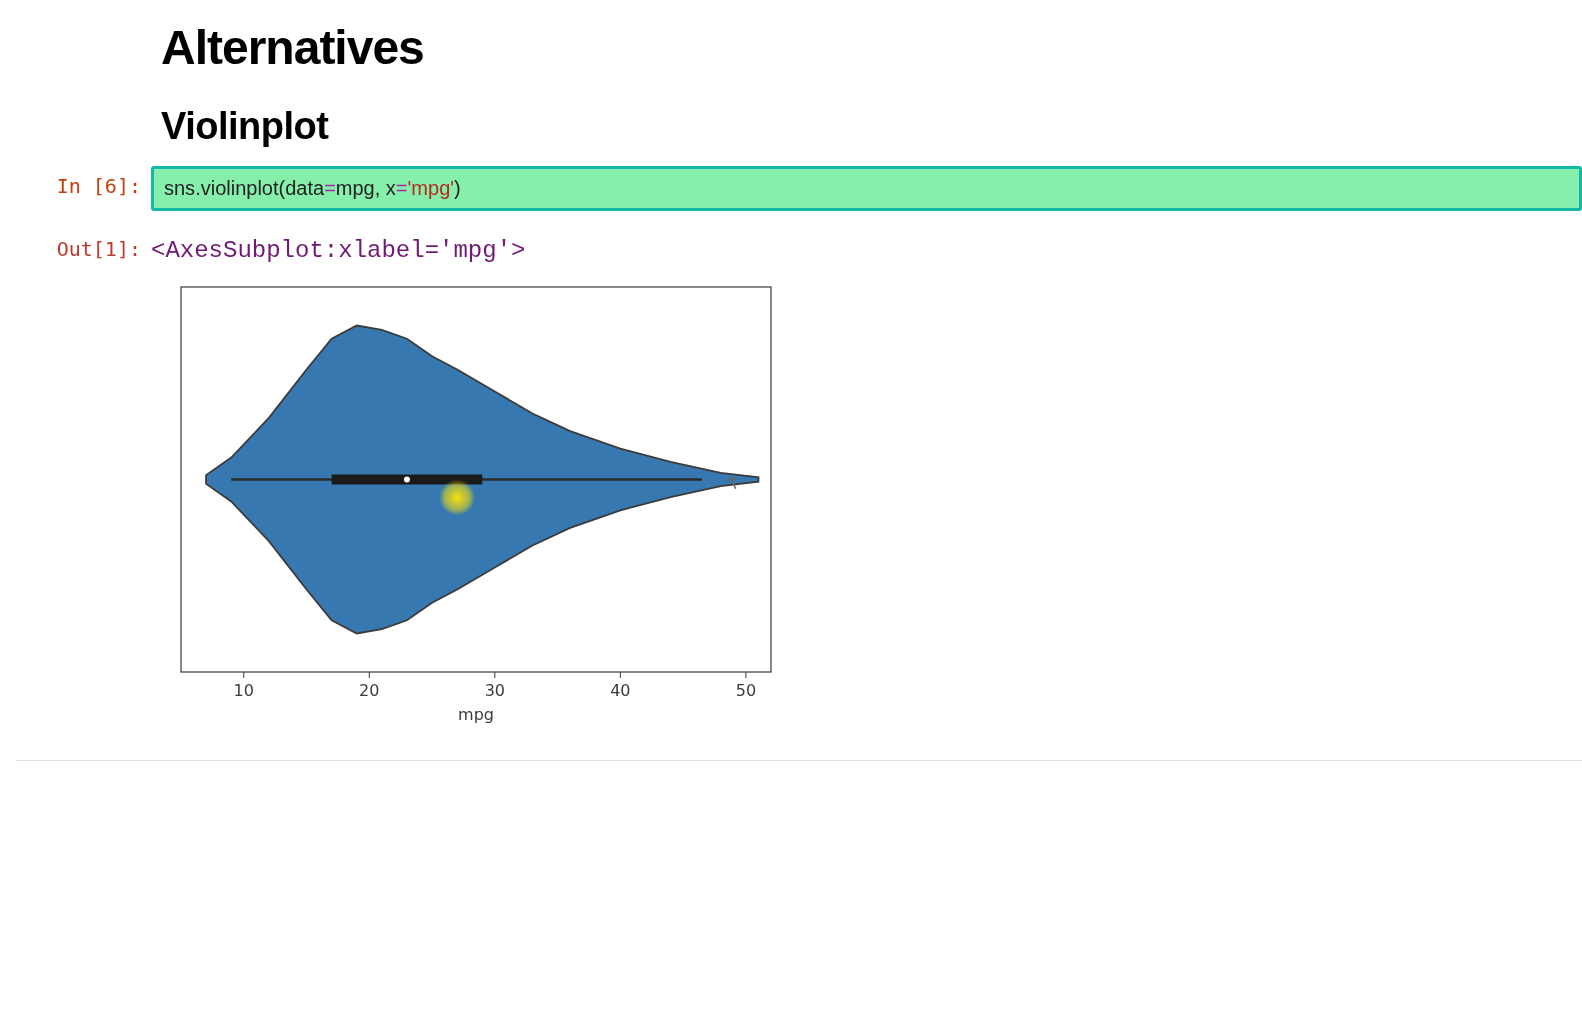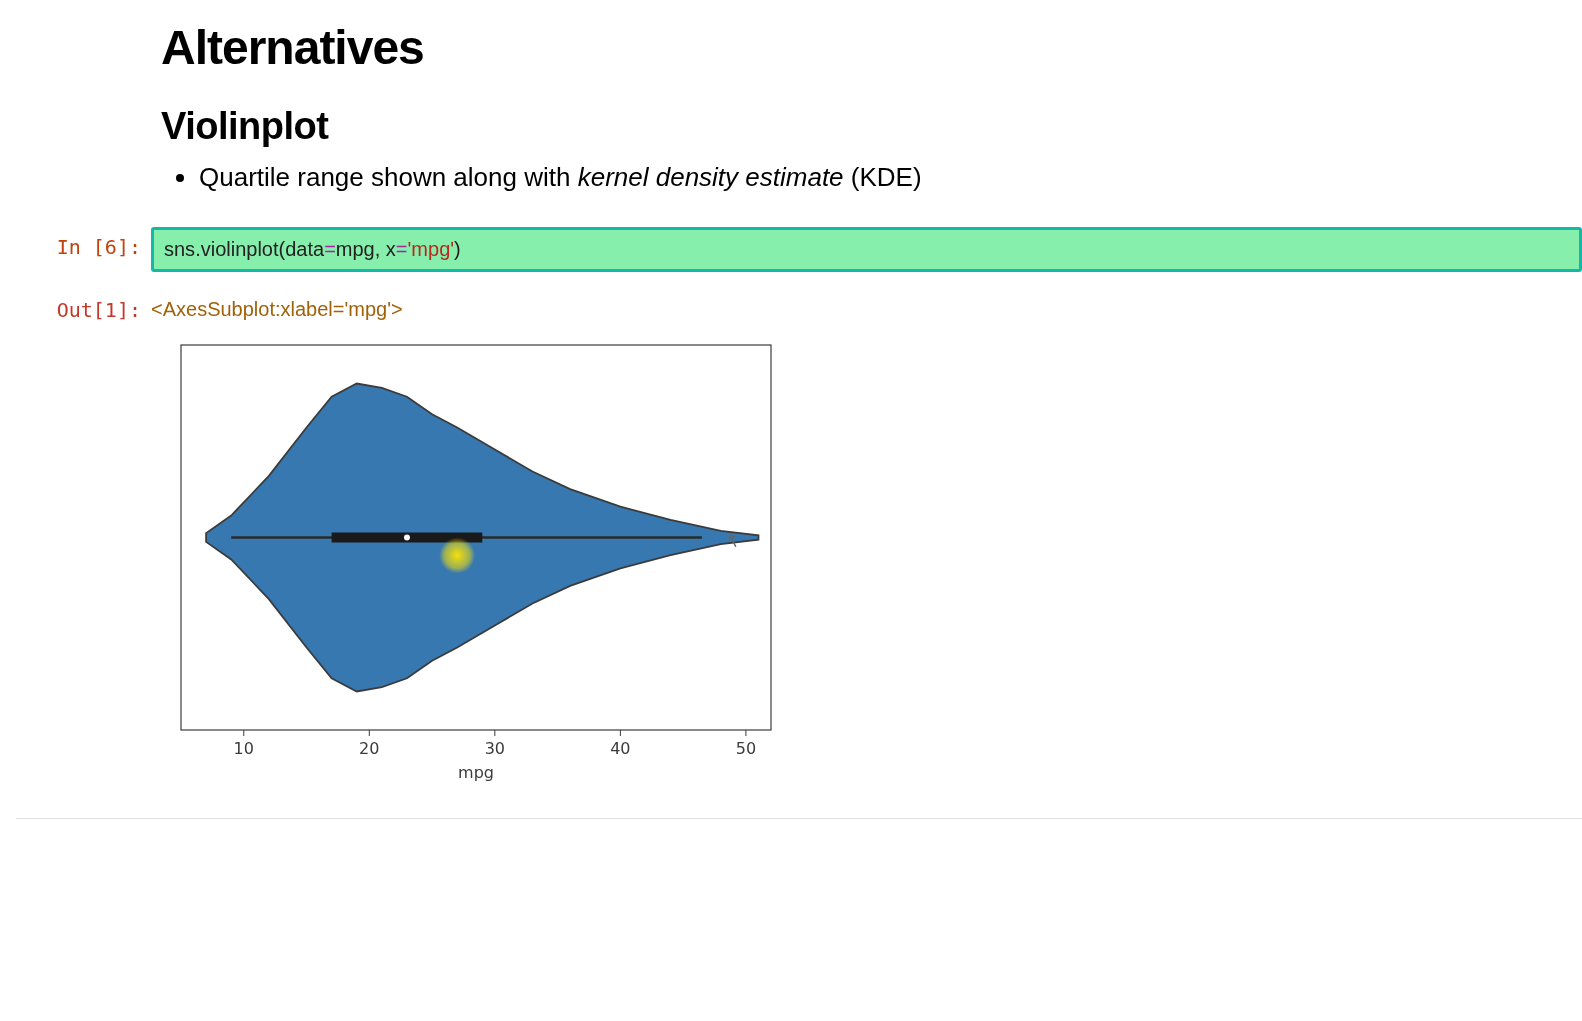--- a/index.html
+++ b/index.html
@@ -71,23 +71,23 @@
     white-space: pre;
     color: #222;
   }
   .code-input .op   { color: #a626a4; }
   .code-input .name { color: #222; }
   .code-input .str  { color: #b52a1d; }
 
   .output-plain {
     flex: 1;
     padding: 8px 10px 0 0;
-    font-family: Liberation Sans, sans-serif;
-    font-size: 20px;
-    color: #a16207;
+    font-family: Liberation Mono, monospace;
+    font-size: 24px;
+    color: #701a75;
   }
 
   .figure-wrap {
     margin-left: 145px;
     margin-top: 18px;
   }
   svg.plot {
     display: block;
   }
 
@@ -102,25 +102,20 @@
 </head>
 <body>
 
 <div class="page">
 
   <div class="markdown">
     <h1 class="alt">Alternatives</h1>
 
     <h2 class="sub">Violinplot</h2>
 
-    <ul class="bullets">
-      <li>
-        <span>Quartile range shown along with </span><em>kernel density estimate</em><span> (KDE)</span>
-      </li>
-    </ul>
   </div>
 
   <div class="cell">
     <div class="prompt in">In [6]:</div>
     <div class="code-input"><span class="name">sns</span><span>.</span><span class="name">violinplot</span><span>(</span><span class="name">data</span><span class="op">=</span><span class="name">mpg</span><span>, </span><span class="name">x</span><span class="op">=</span><span class="str">'mpg'</span><span>)</span></div>
   </div>
 
   <div class="cell">
     <div class="prompt out">Out[1]:</div>
     <div class="output-plain">&lt;AxesSubplot:xlabel='mpg'&gt;</div>

